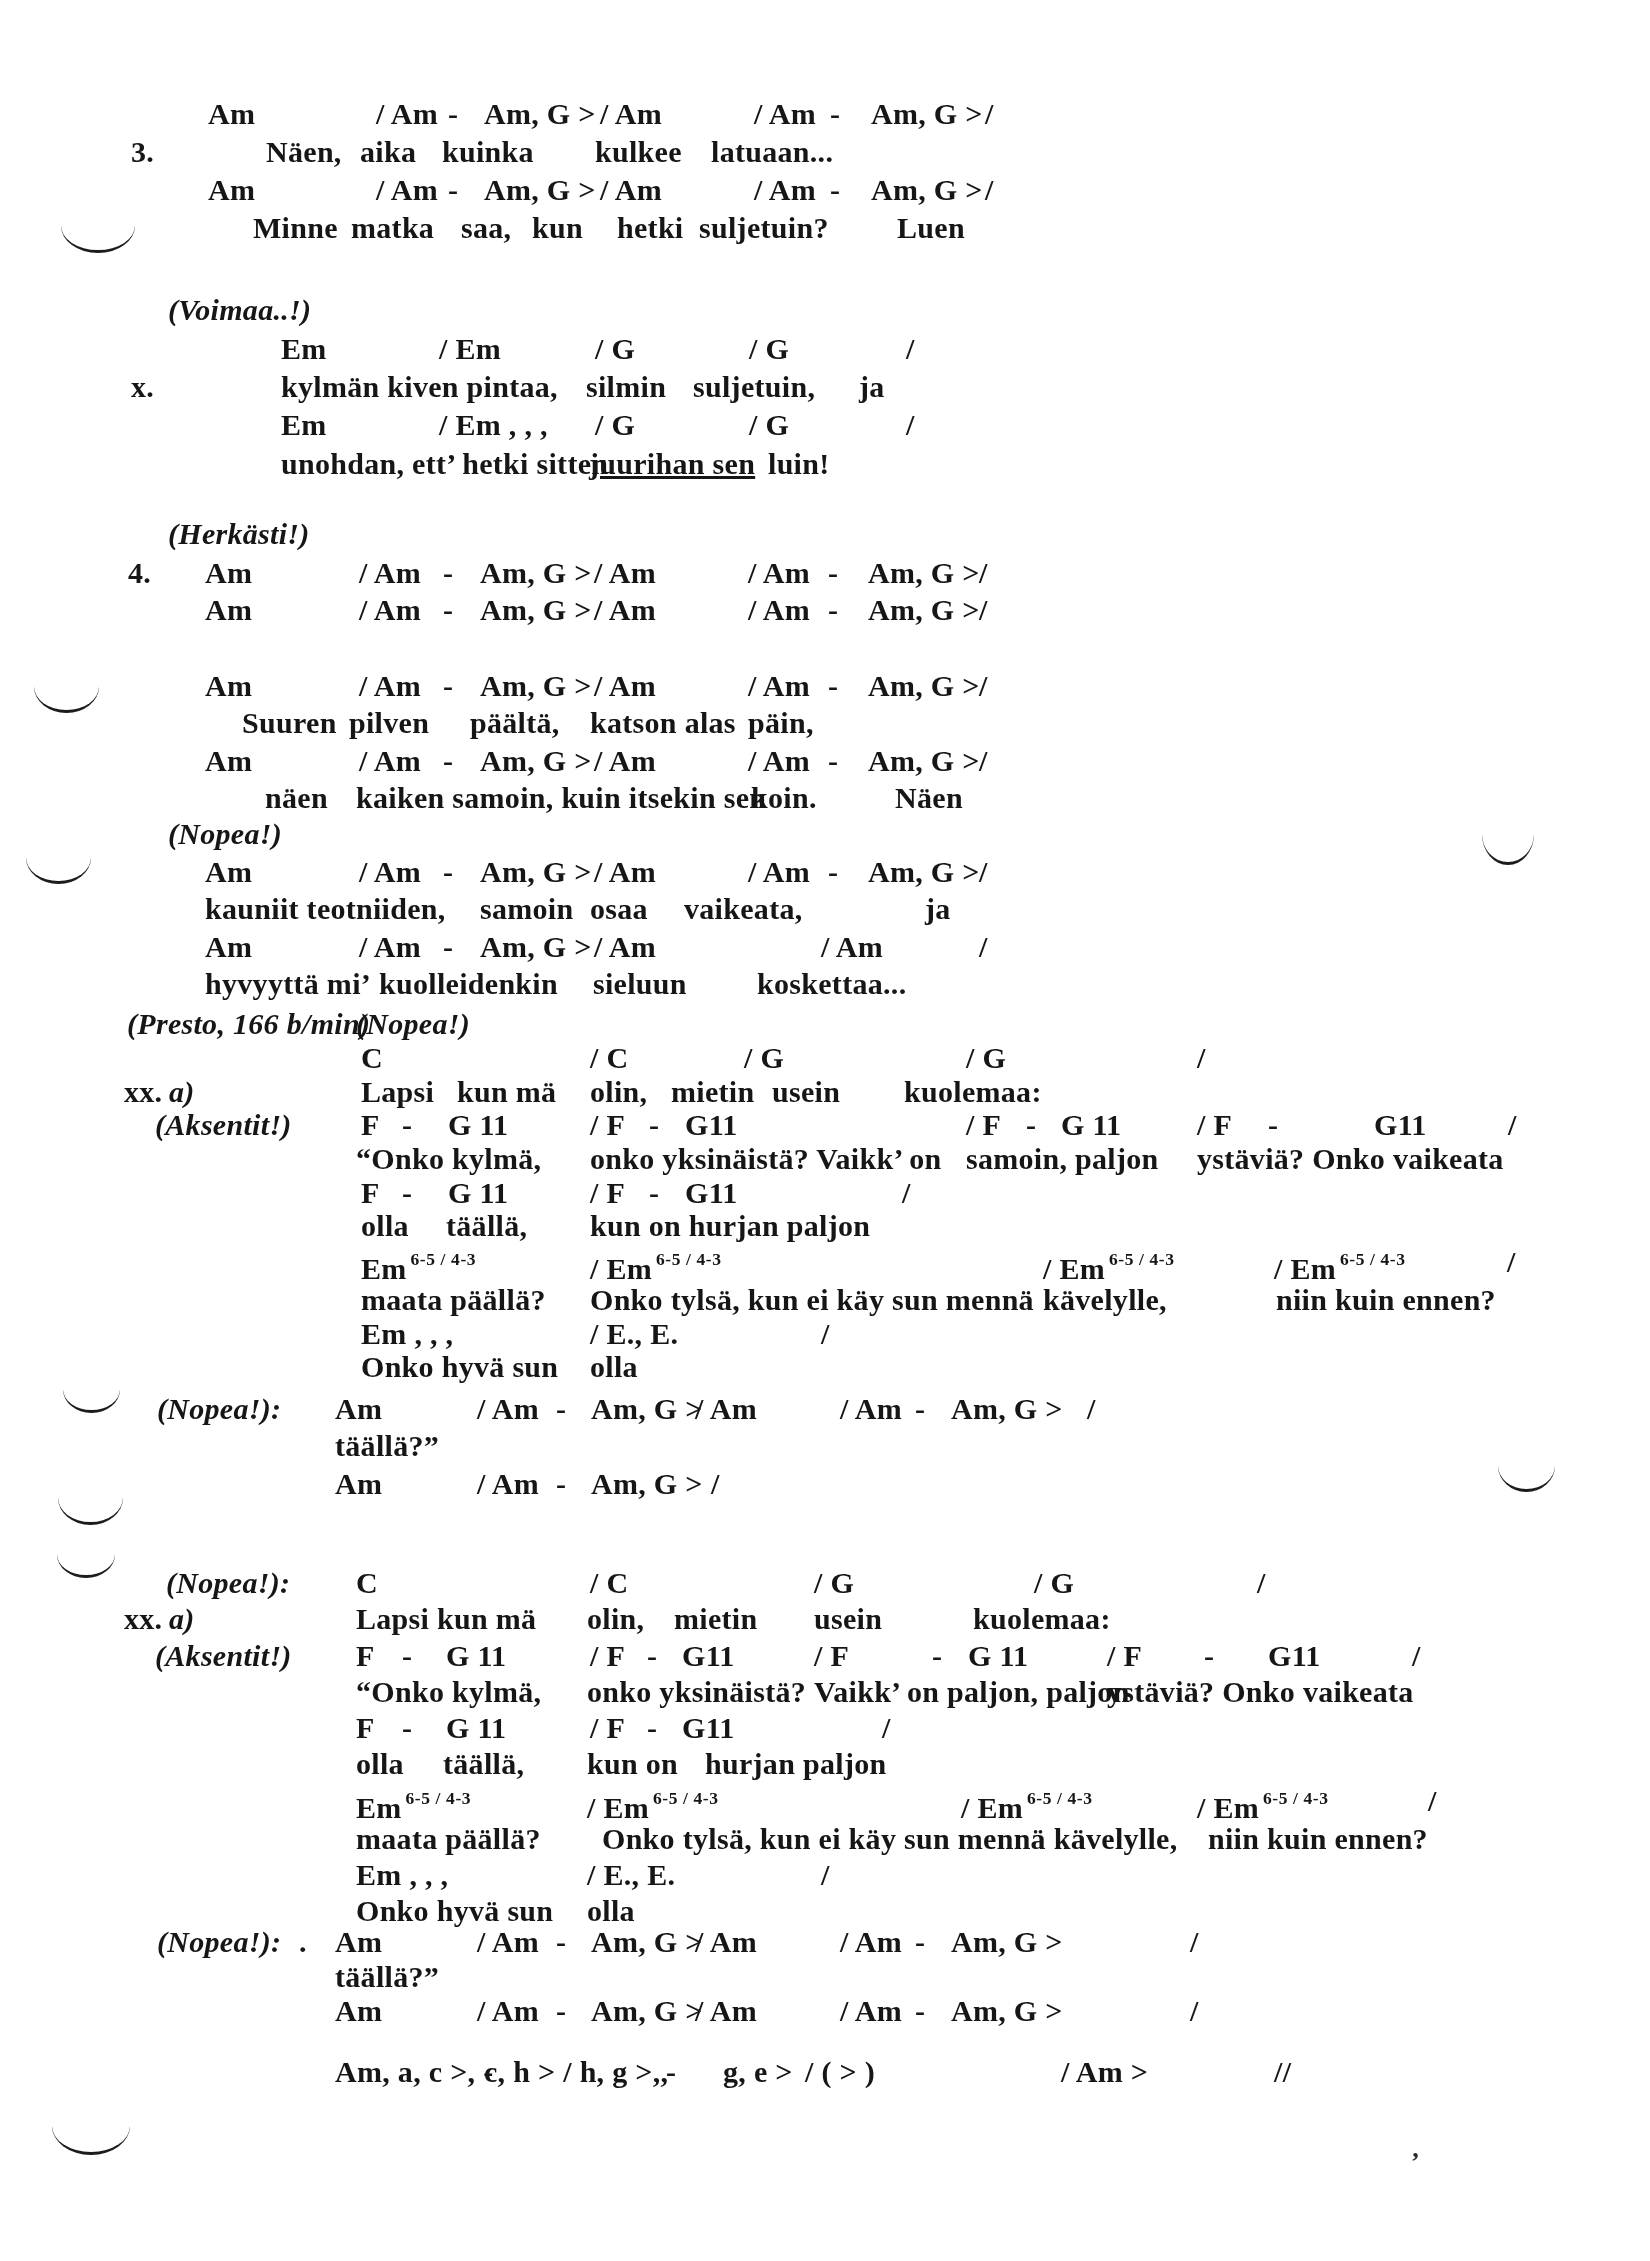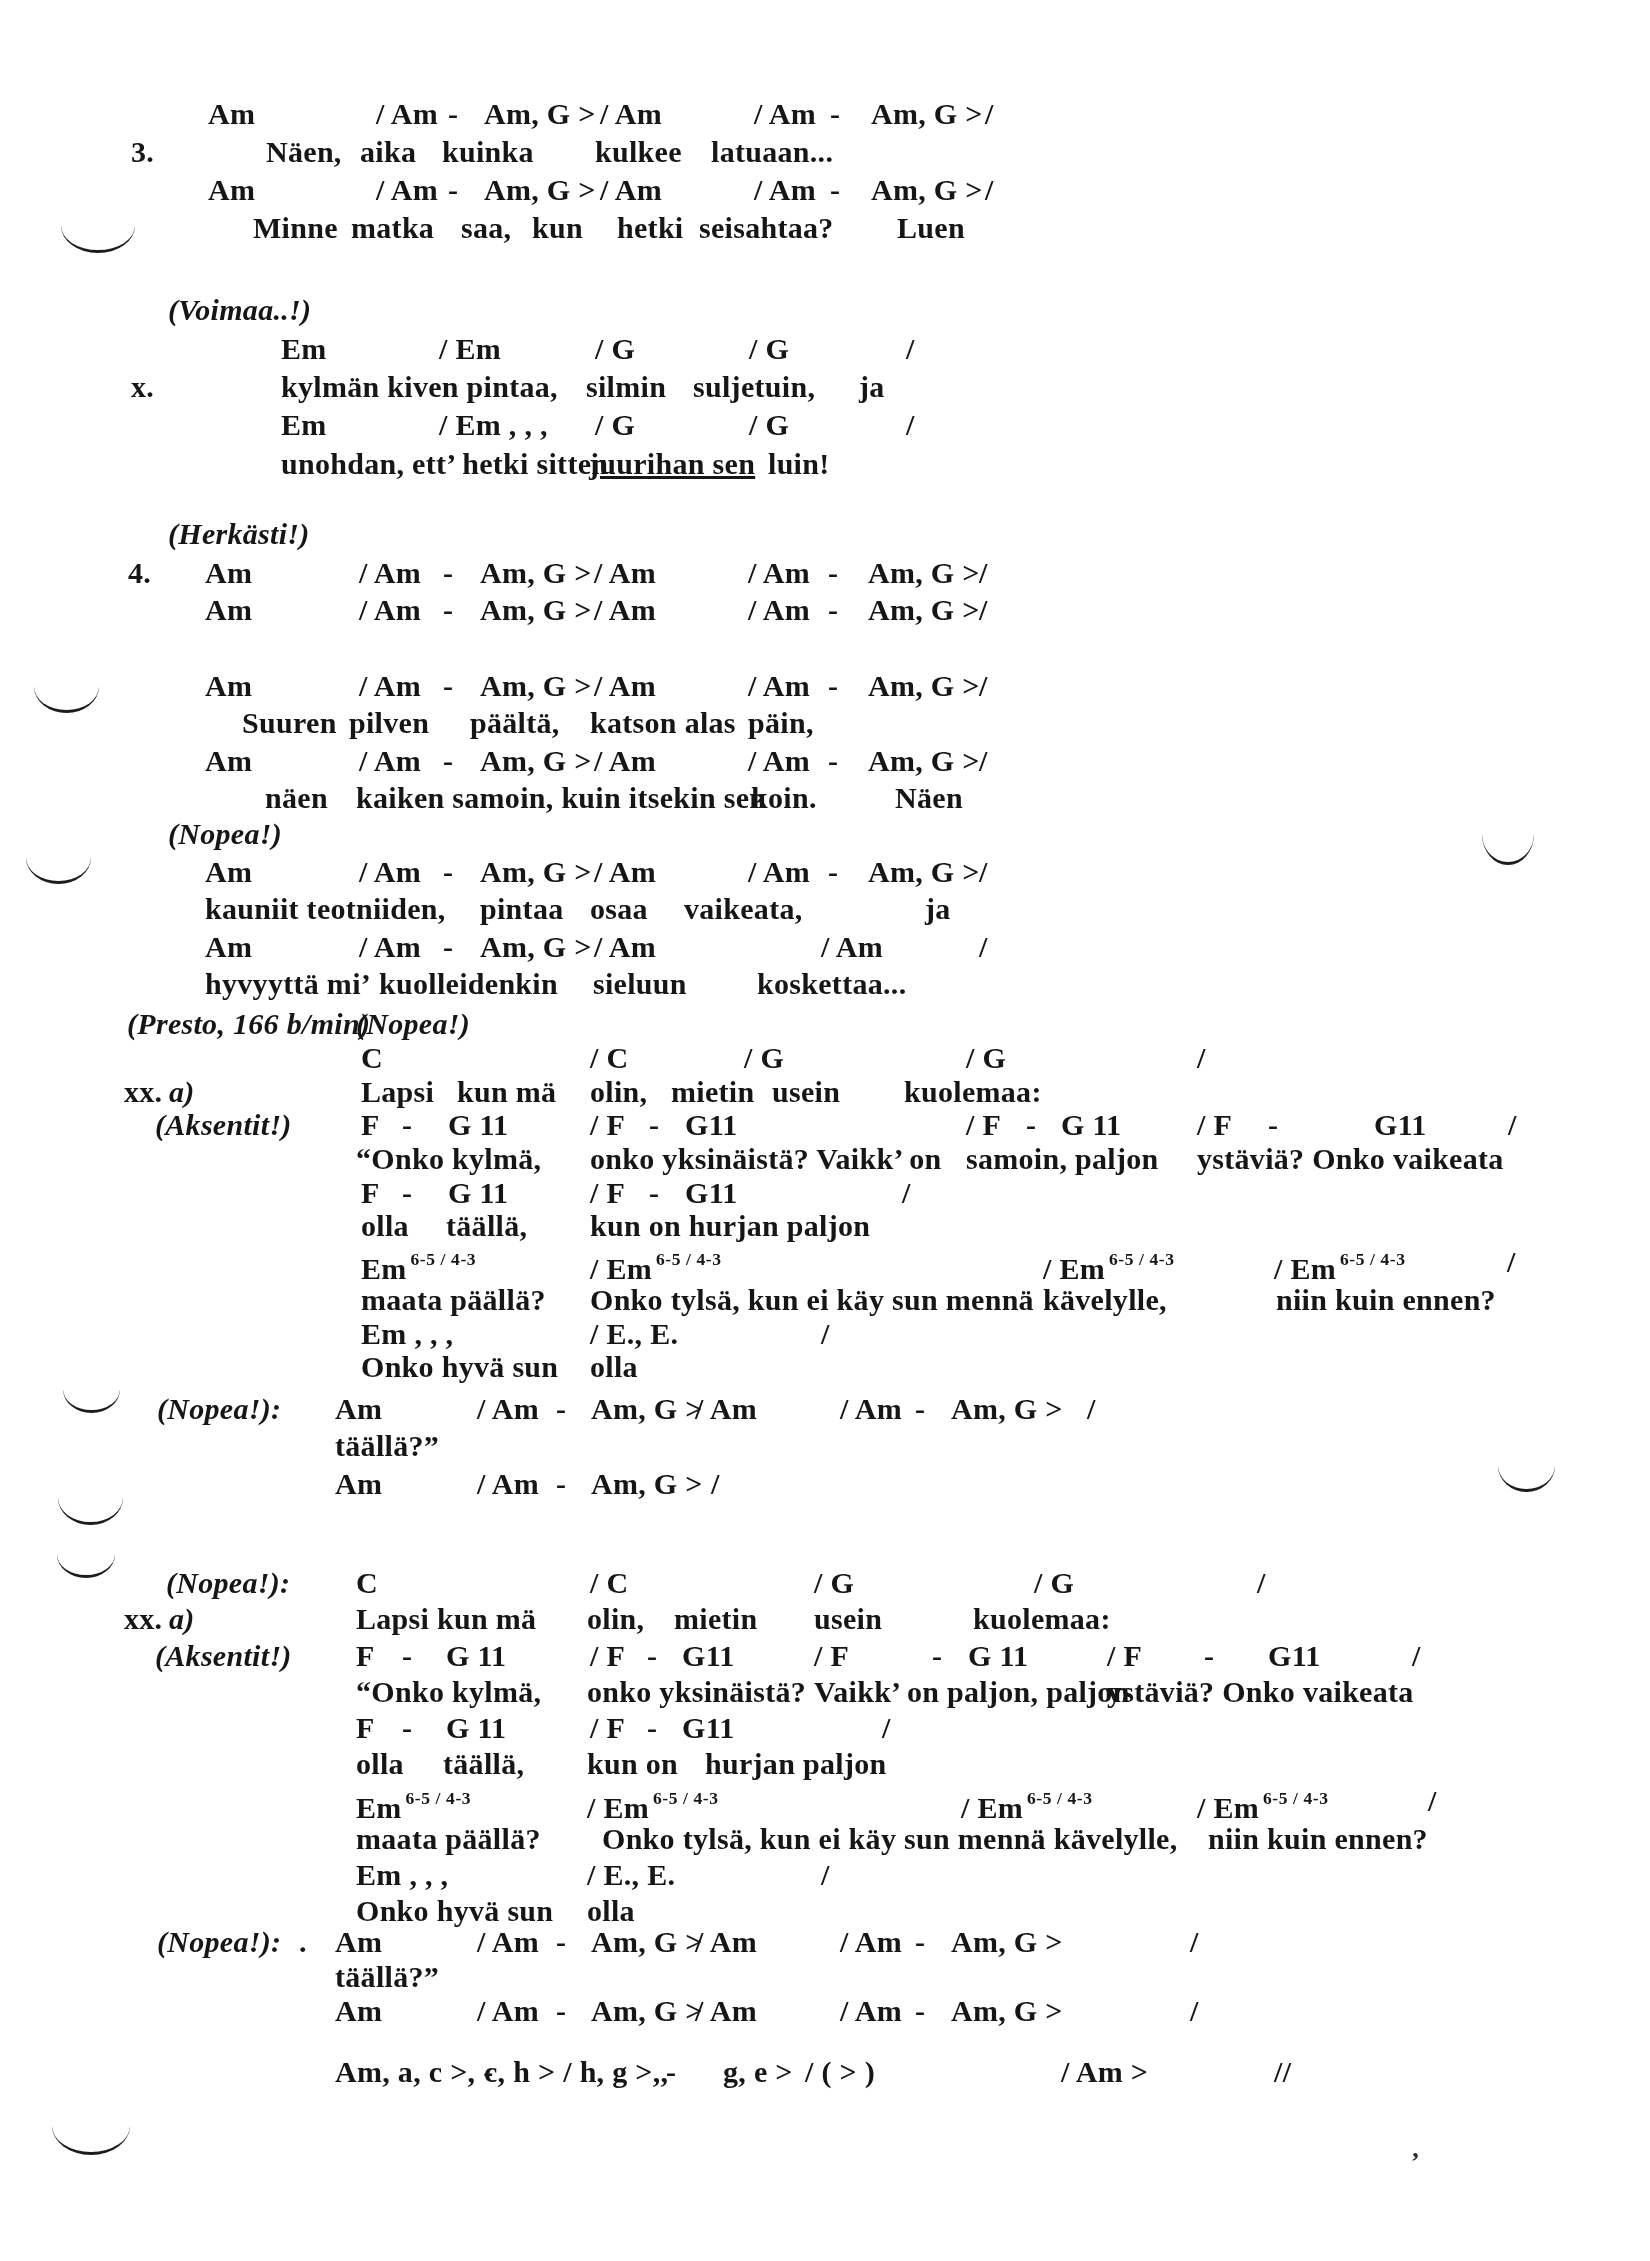--- a/index.html
+++ b/index.html
@@ -71,21 +71,21 @@
       <span class="seg" style="left: 830px;">-</span>
       <span class="seg" style="left: 871px;">Am, G &gt;</span>
       <span class="seg" style="left: 985px;">/</span>
     </div>
     <div class="line" style="top: 210px;">
       <span class="seg" style="left: 253px;">Minne</span>
       <span class="seg" style="left: 351px;">matka</span>
       <span class="seg" style="left: 461px;">saa,</span>
       <span class="seg" style="left: 532px;">kun</span>
       <span class="seg" style="left: 617px;">hetki</span>
-      <span class="seg" style="left: 699px;">seisahtaa?</span>
+      <span class="seg" style="left: 699px;">suljetuin?</span>
       <span class="seg" style="left: 897px;">Luen</span>
     </div>
     <div class="line" style="top: 292px;">
       <span class="seg it" style="left: 168px;">(Voimaa..!)</span>
     </div>
     <div class="line" style="top: 331px;">
       <span class="seg" style="left: 281px;">Em</span>
       <span class="seg" style="left: 439px;">/ Em</span>
       <span class="seg" style="left: 595px;">/ G</span>
       <span class="seg" style="left: 749px;">/ G</span>
@@ -181,21 +181,21 @@
       <span class="seg" style="left: 480px;">Am, G &gt;</span>
       <span class="seg" style="left: 594px;">/ Am</span>
       <span class="seg" style="left: 748px;">/ Am</span>
       <span class="seg" style="left: 828px;">-</span>
       <span class="seg" style="left: 868px;">Am, G &gt;</span>
       <span class="seg" style="left: 979px;">/</span>
     </div>
     <div class="line" style="top: 891px;">
       <span class="seg" style="left: 205px;">kauniit teot</span>
       <span class="seg" style="left: 356px;">niiden,</span>
-      <span class="seg" style="left: 480px;">pintaa</span>
+      <span class="seg" style="left: 480px;">samoin</span>
       <span class="seg" style="left: 590px;">osaa</span>
       <span class="seg" style="left: 684px;">vaikeata,</span>
       <span class="seg" style="left: 925px;">ja</span>
     </div>
     <div class="line" style="top: 929px;">
       <span class="seg" style="left: 205px;">Am</span>
       <span class="seg" style="left: 359px;">/ Am</span>
       <span class="seg" style="left: 443px;">-</span>
       <span class="seg" style="left: 480px;">Am, G &gt;</span>
       <span class="seg" style="left: 594px;">/ Am</span>

